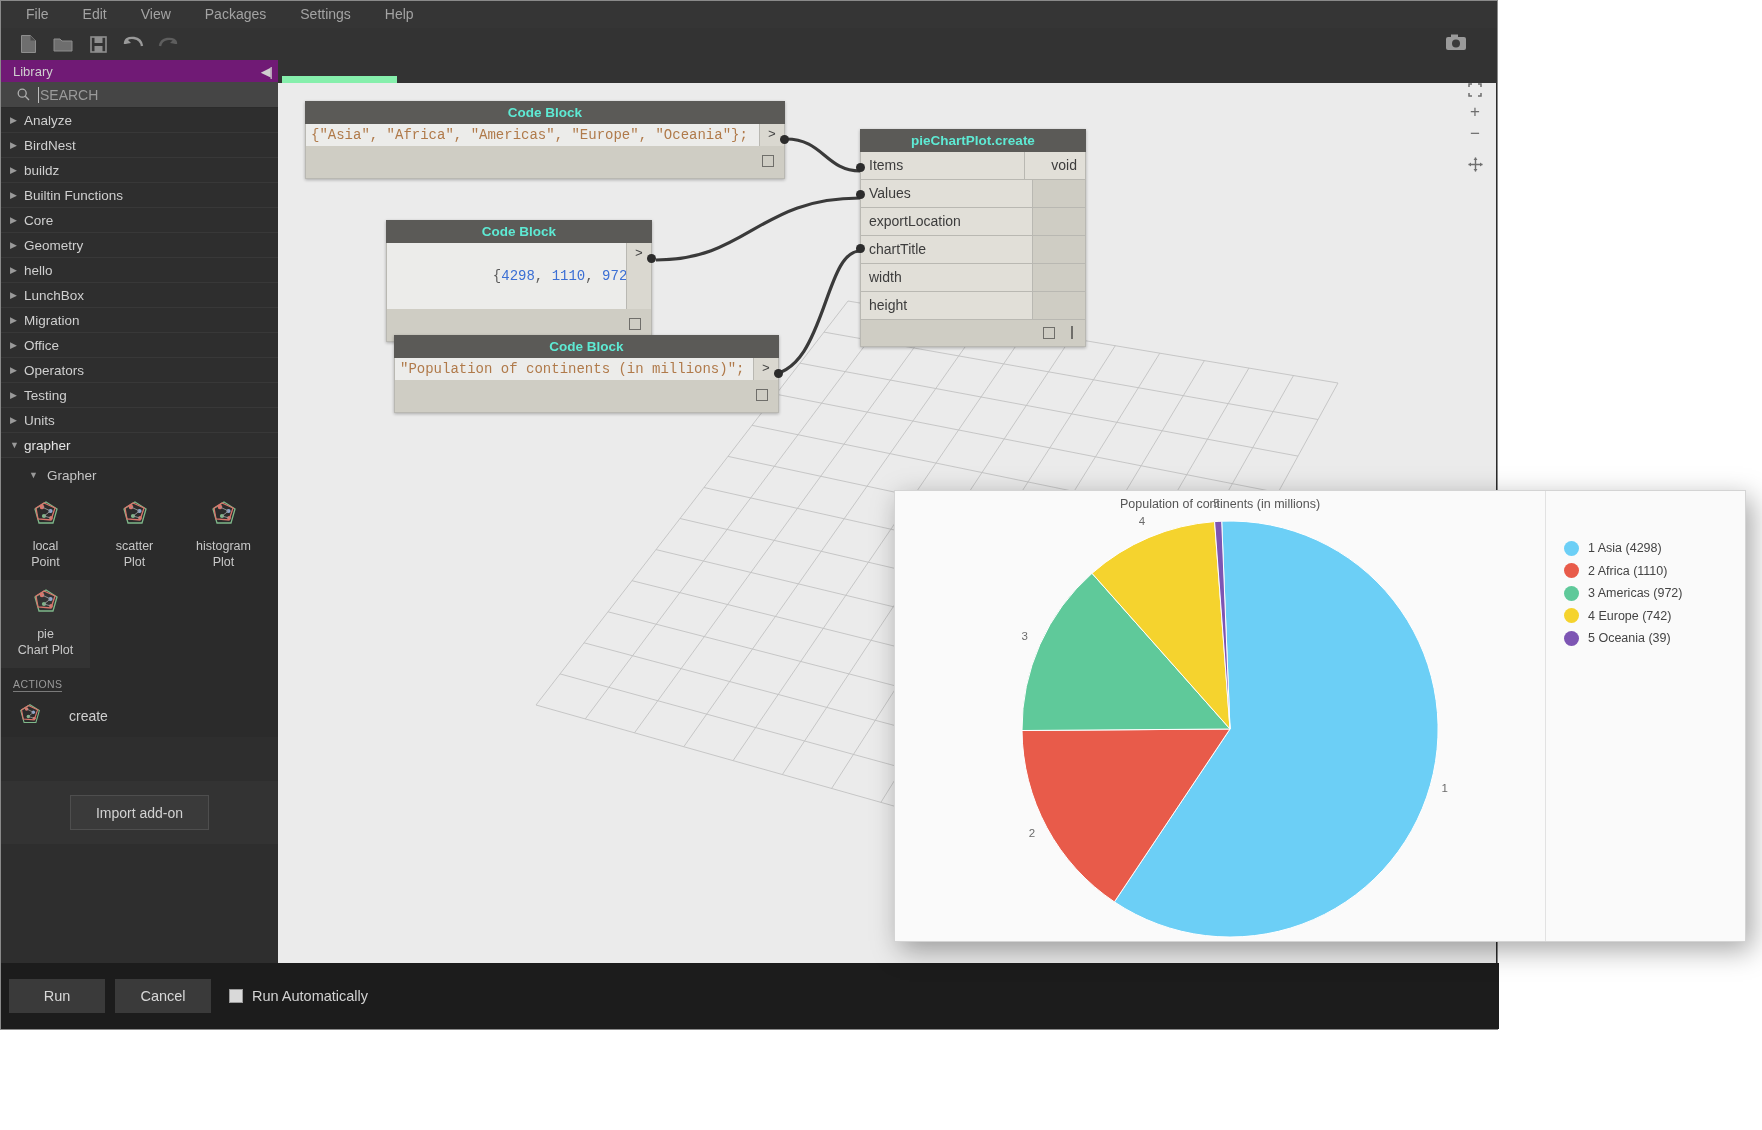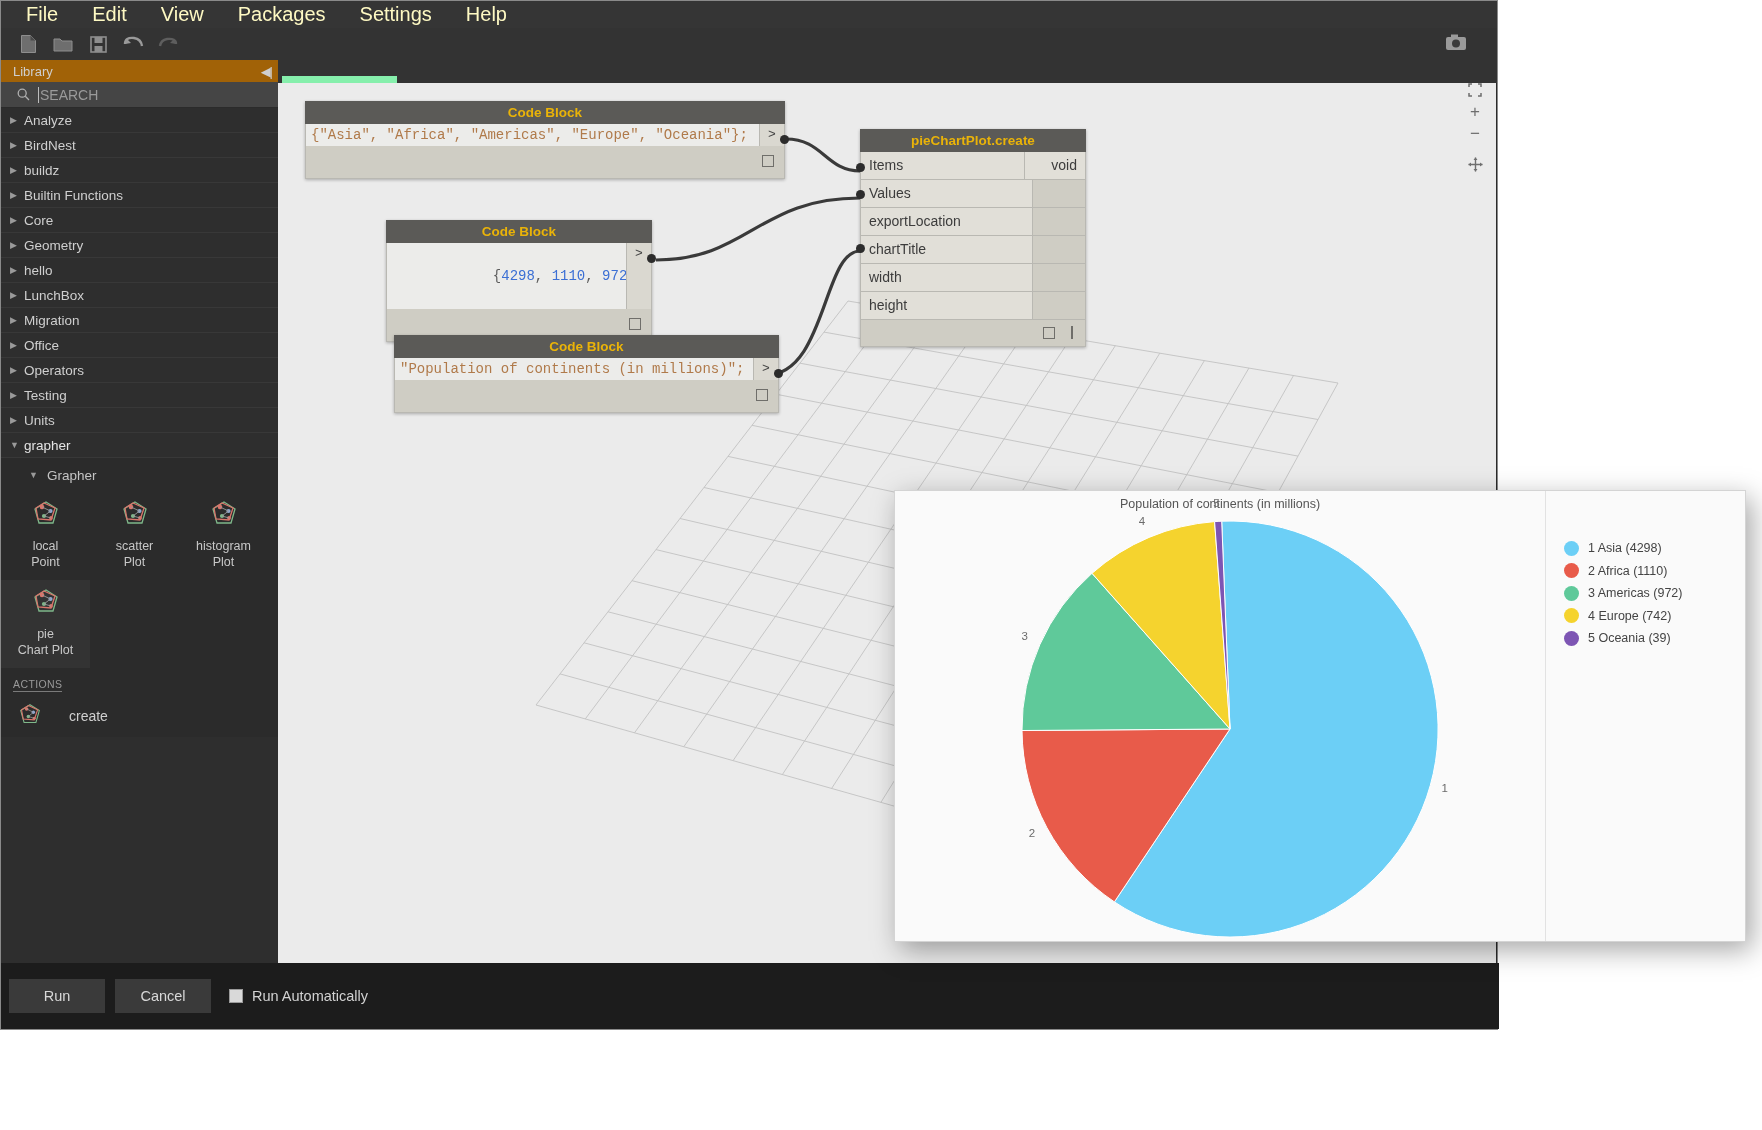--- a/index.html
+++ b/index.html
@@ -6,34 +6,34 @@
   body{width:1762px;height:1130px;position:relative;overflow:hidden;
        font-family:"Liberation Sans", sans-serif;}
 
   
   #app-window{position:absolute;left:0;top:0;width:1498px;height:1030px;
       background:#2b2b2b;border:1px solid #8a8a8a;box-sizing:border-box;}
 
   
   #menu-bar{position:absolute;left:0;top:0;width:100%;height:27px;background:#353535;
       display:flex;align-items:center;padding-left:8px;box-sizing:border-box;}
-  .menu-item{color:#fef9c3;font-size:20px;padding:0 17px;line-height:27px;cursor:default;}
+  .menu-item{color:#a3a3a3;font-size:14px;padding:0 17px;line-height:27px;cursor:default;}
 
   
   #toolbar{position:absolute;left:0;top:27px;width:100%;height:32px;background:#333333;
       display:flex;align-items:center;padding-left:12px;box-sizing:border-box;}
   .tool-btn{width:30px;height:26px;display:flex;align-items:center;justify-content:center;
       margin-right:5px;cursor:pointer;}
   .tool-btn svg{display:block;}
   #camera-btn{position:absolute;right:26px;top:28px;width:30px;height:26px;
       display:flex;align-items:center;justify-content:center;cursor:pointer;}
 
   
   #sidebar{position:absolute;left:0;top:59px;width:277px;bottom:0;background:#2e2e2e;}
-  #library-header{height:22px;background:#a16207;display:flex;align-items:center;
+  #library-header{height:22px;background:#701a75;display:flex;align-items:center;
       justify-content:space-between;padding:0 6px 0 12px;box-sizing:border-box;}
   #library-header .lbl{color:#cfcfcf;font-size:13px;}
   #collapse-icon{color:#cfcfcf;font-size:13px;cursor:pointer;letter-spacing:-1px;}
 
   #search-row{height:26px;background:#454545;display:flex;align-items:center;
       padding-left:16px;box-sizing:border-box;border-bottom:1px solid #2b2b2b;}
   #search-input-text{color:#9a9a9a;font-size:14px;margin-left:8px;
       border-left:1px solid #bdbdbd;padding-left:1px;}
 
   .lib-row{height:25px;display:flex;align-items:center;padding-left:9px;
@@ -76,21 +76,21 @@
       overflow:hidden;}
 
   
   #zoom-ctl{position:absolute;right:10px;top:-4px;width:22px;}
   .zbtn{width:22px;height:22px;display:flex;align-items:center;justify-content:center;
       color:#6e6e6e;font-size:17px;cursor:pointer;}
   #zoom-menu{position:absolute;right:-14px;top:-4px;color:#6e6e6e;font-size:16px;cursor:pointer;}
 
   
   .node{position:absolute;box-shadow:0 1px 3px rgba(0,0,0,.28);}
-  .node-title{background:#5b5a57;color:#eab308;font-size:13.5px;font-weight:bold;
+  .node-title{background:#5b5a57;color:#5eead4;font-size:13.5px;font-weight:bold;
       text-align:center;line-height:23px;height:23px;}
   .cb-body{background:#ececea;border-left:1px solid #b9b8b2;border-right:1px solid #b9b8b2;}
   .cb-code{display:flex;align-items:stretch;}
   .cb-text{flex:1;background:#ececea;font-family:"Liberation Mono", monospace;font-size:14px;
       line-height:22px;padding-left:5px;white-space:pre;color:#b07a4a;overflow:hidden;}
   .cb-text .num{color:#3b6fd4;}
   .cb-text .punc{color:#5c5c5c;}
   .cb-out{width:24px;background:#dad8d0;border-left:1px solid #b9b8b2;color:#444;
       font-size:13px;font-family:"Liberation Mono", monospace;text-align:center;line-height:22px;}
   .cb-foot{height:32px;background:#cfcdc4;border:1px solid #b9b8b2;border-top:none;
@@ -348,20 +348,23 @@
             <line x1="9" y1="7" x2="17" y2="11" stroke="#9a9a9a" stroke-width="0.9"></line>
             <line x1="17" y1="11" x2="11" y2="16" stroke="#9a9a9a" stroke-width="0.9"></line>
             <line x1="11" y1="16" x2="18" y2="18" stroke="#9a9a9a" stroke-width="0.9"></line>
           </svg>
         </span>
         <span class="cap">create</span>
       </div>
     </div>
 
     <div id="lib-spacer"></div>
+    <div id="import-wrap">
+      <div id="import-btn">Import add-on</div>
+    </div>
   </div>
 
   <div id="tab-strip">
     <div id="tab">
       <span class="tname">plot1.dyn*</span>
       <span id="tab-close">✕</span>
     </div>
   </div>
 
   <div id="canvas">

